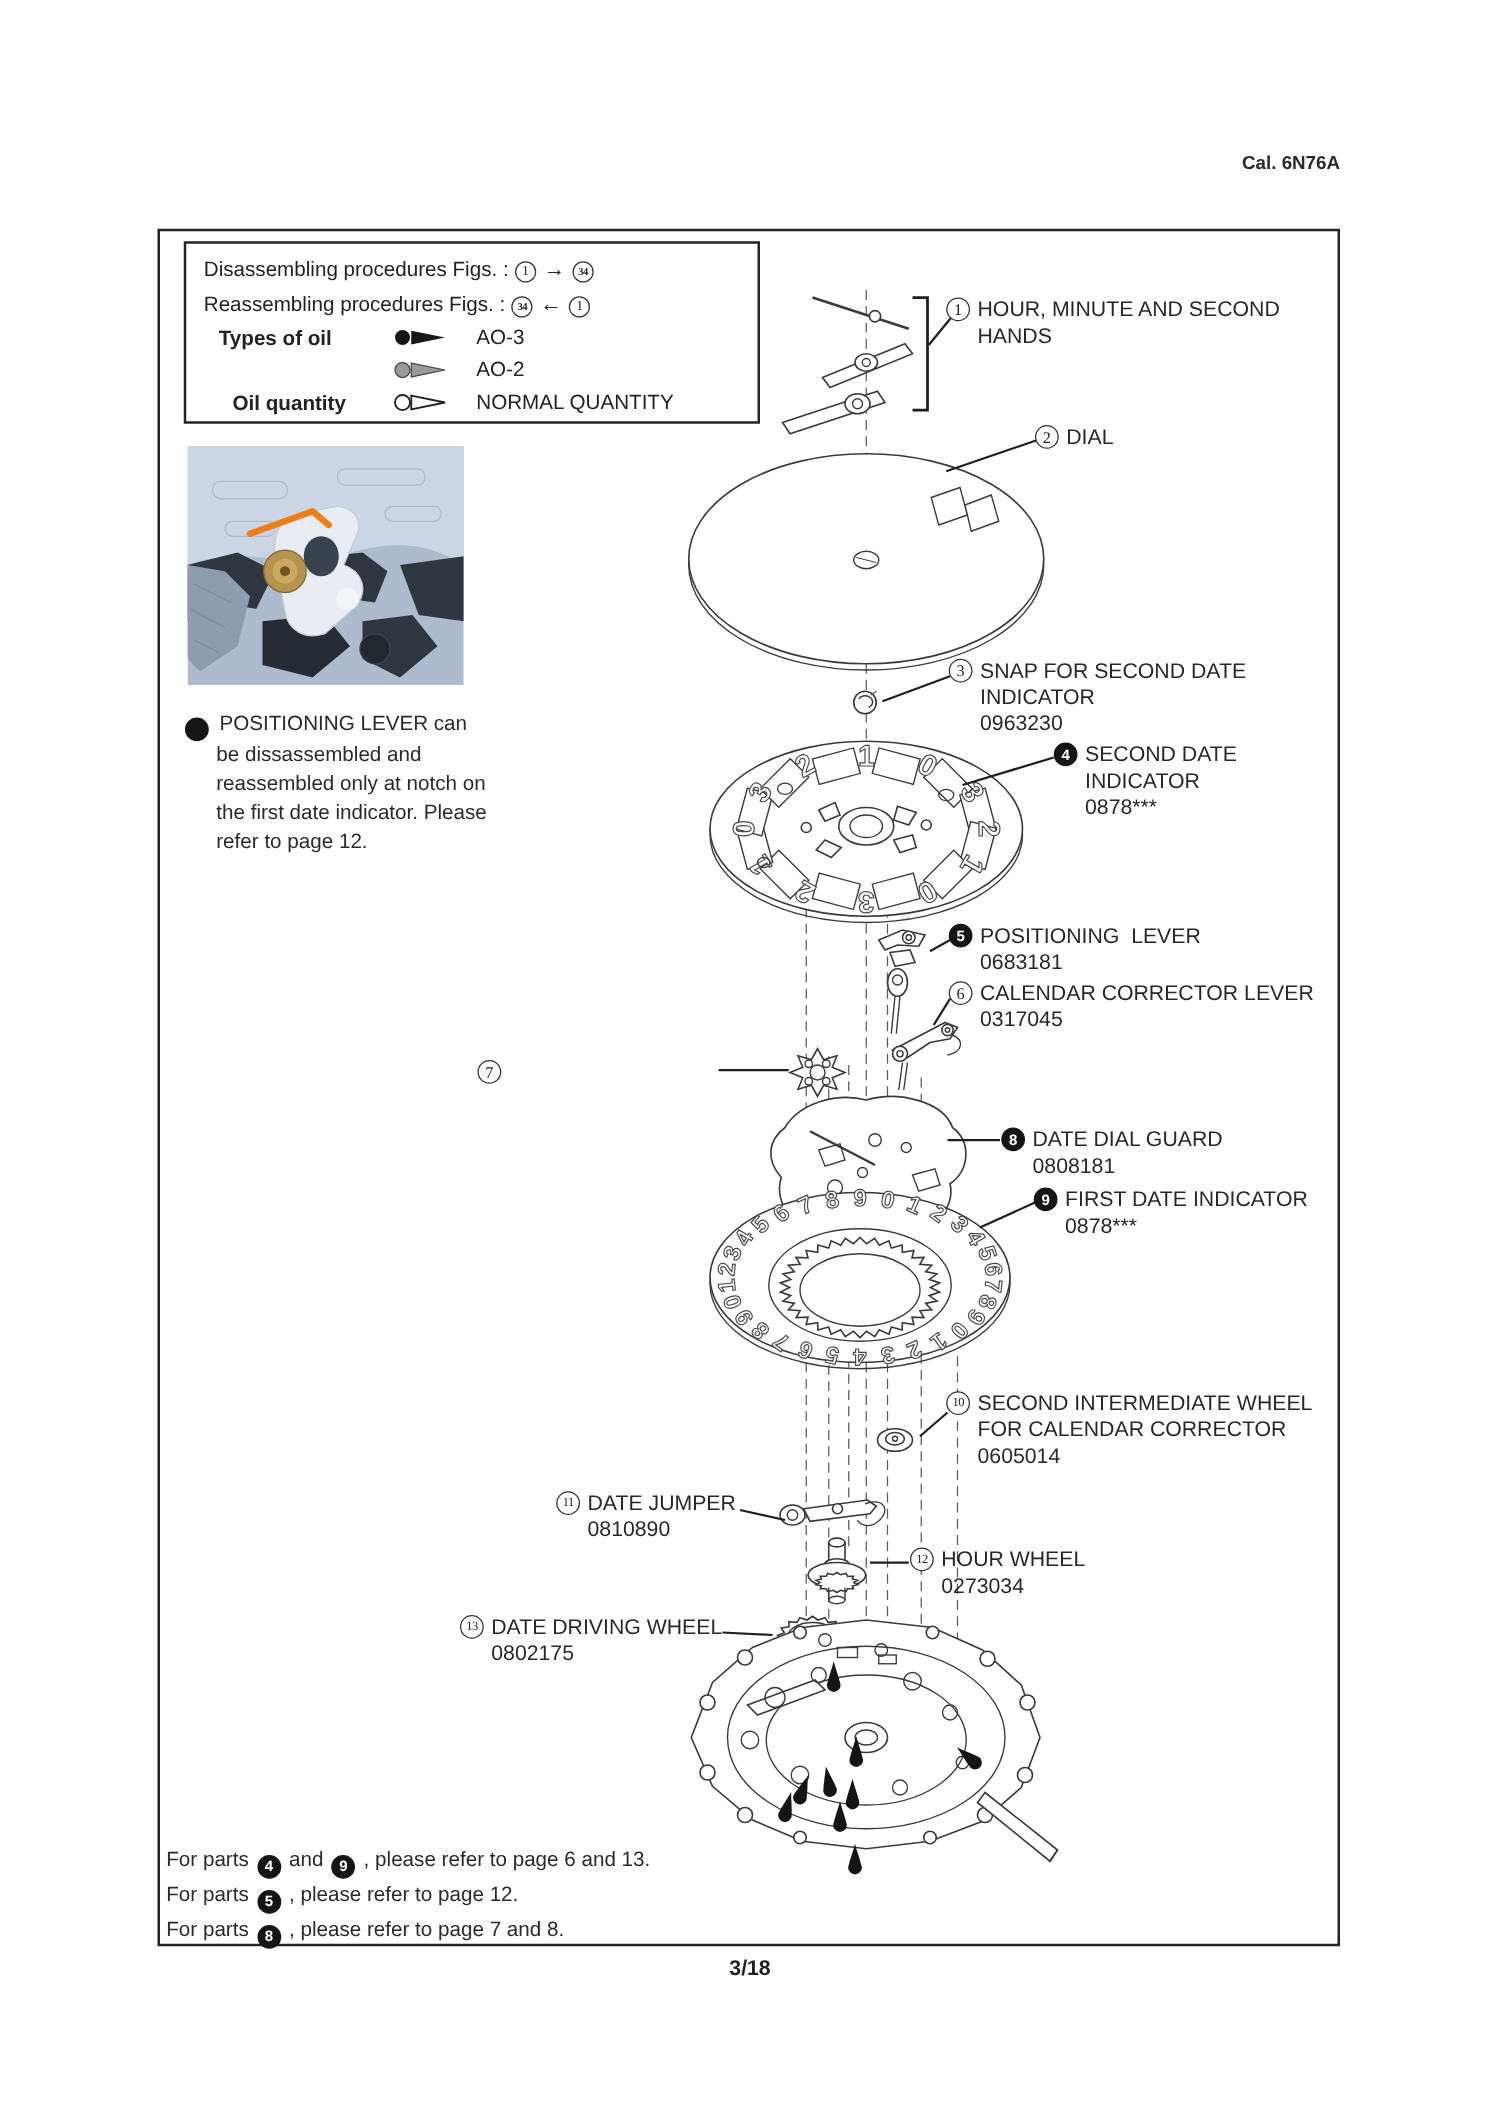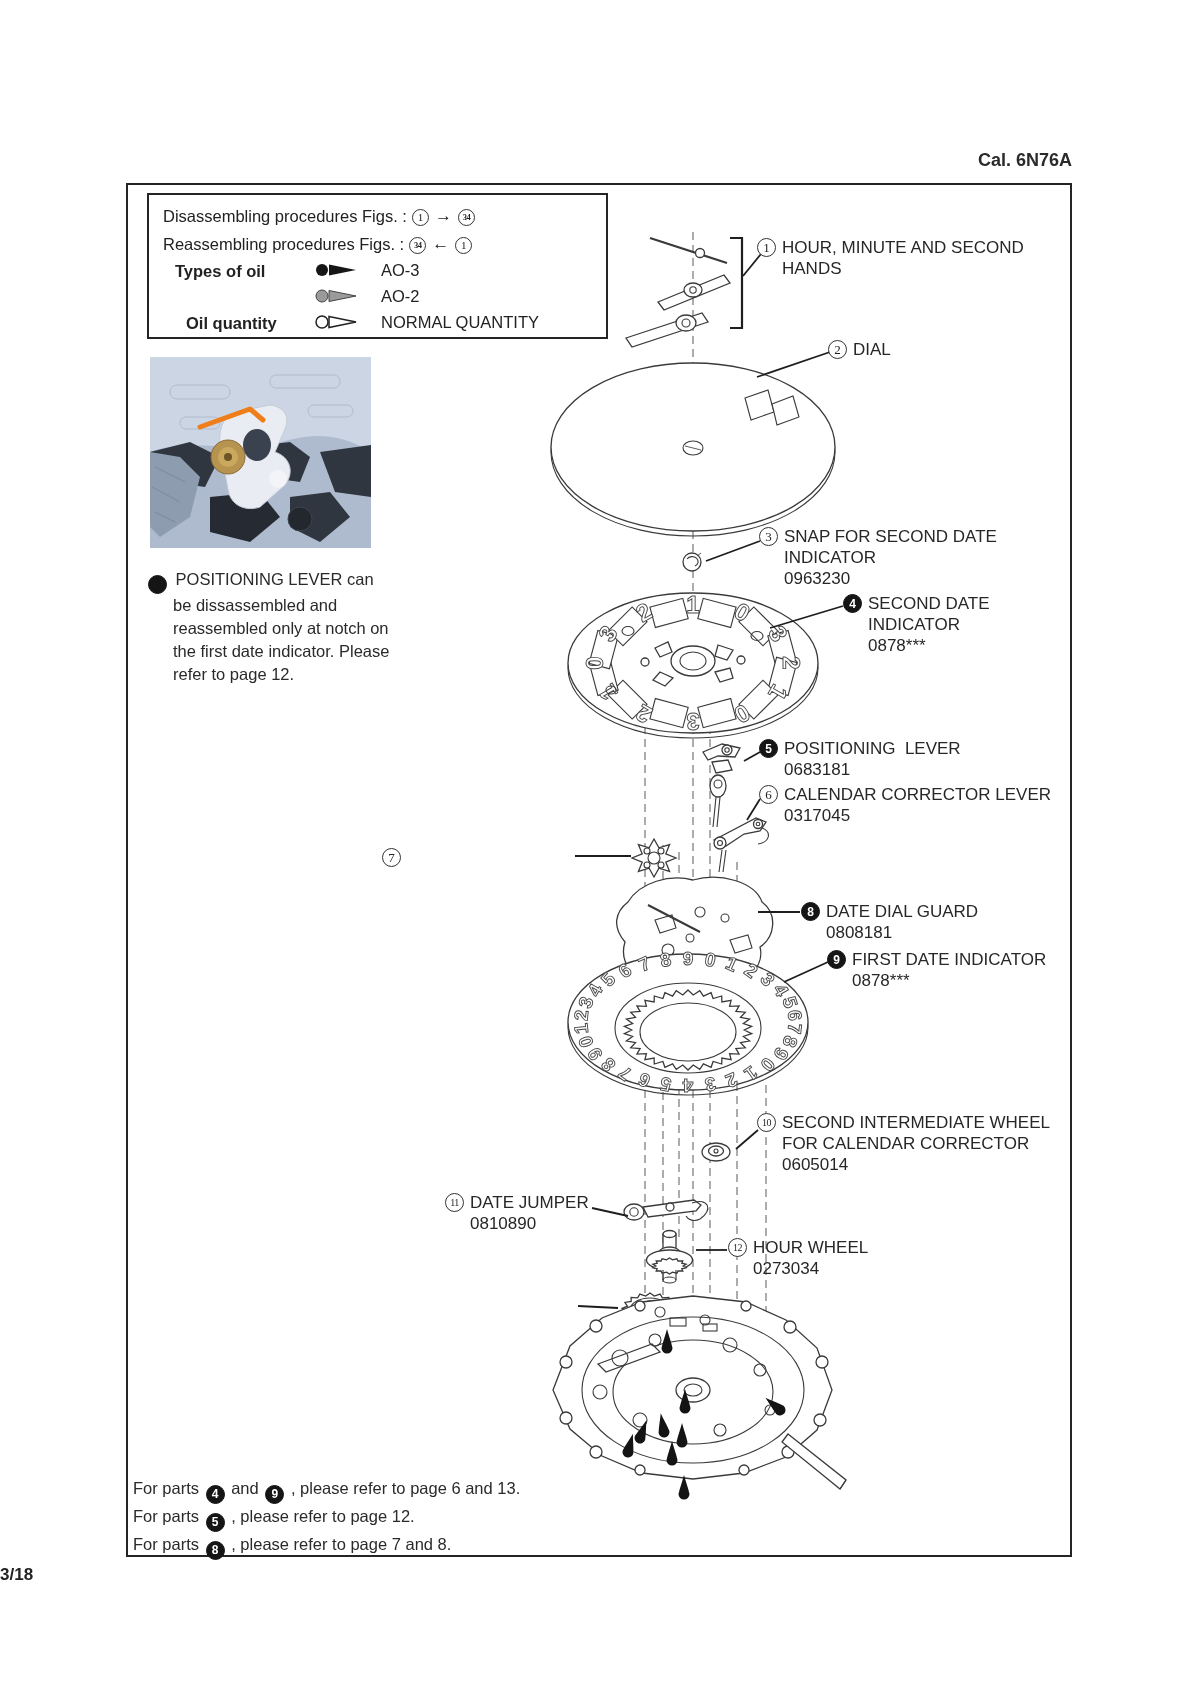--- a/index.html
+++ b/index.html
@@ -1,21 +1,21 @@
 <!DOCTYPE html>
 <html><head>
 <meta charset="utf-8">
 <style>
   html,body{margin:0;padding:0;background:#fff;}
   #page{position:relative;width:1200px;height:1684px;background:#fff;overflow:hidden;
         font-family:"Liberation Sans",sans-serif;color:#222;}
   .abs{position:absolute;}
   #title{left:124px;top:118px;font-family:"Liberation Serif",serif;font-weight:700;
          font-size:42px;letter-spacing:0px;color:#232323;}
-  #caliber{right:128px;top:122px;font-size:18px;font-weight:700;color:#2a2a2a;margin-top:28px;}
+  #caliber{right:128px;top:122px;font-size:15px;font-weight:700;color:#2a2a2a;}
   #main-border{left:126px;top:183px;width:942px;height:1370px;border:2px solid #242424;}
   #legend-box{left:147px;top:193px;width:457px;height:142px;border:2px solid #242424;font-size:16.5px;}
   .lg{position:absolute;white-space:nowrap;display:flex;align-items:flex-end;gap:5px;}
   .lg1{left:14px;top:11px}.lg2{left:14px;top:39px}
   .lg-typ{left:26px;top:67px;font-weight:700}
   .lg-oilq{left:37px;top:119px;font-weight:700}
   .lg-ic1{left:165px;top:66px}.lg-ic2{left:165px;top:92px}.lg-ic3{left:165px;top:118px}
   .lg-v1{left:232px;top:66px}.lg-v2{left:232px;top:92px}.lg-v3{left:232px;top:118px}
   .arrow{font-size:17px;margin:0 1px;}
   
@@ -40,21 +40,21 @@
   
   #photo{left:150px;top:357px;width:221px;height:191px;}
   #note{left:148px;top:568px;width:300px;font-size:16.5px;line-height:23px;
         padding-left:25px;text-indent:-25px;color:#2a2a2a;}
   #note .cnum{vertical-align:-3px;margin-right:4px;}
   #note .ntext{white-space:pre-line;}
   
   #footnotes{left:133px;top:1474px;font-size:16.5px;color:#2a2a2a;}
   .fn-line{height:28px;line-height:28px;white-space:nowrap;}
   .fn-line .cnum{vertical-align:-4px;margin:0 2px;}
-  #page-num{left:0;right:0;top:1565px;text-align:left;font-size:17px;font-weight:700;}
+  #page-num{left:0;right:0;top:1565px;text-align:center;font-size:17px;font-weight:700;}
   
   #diagram{left:0;top:0;width:1200px;height:1684px;pointer-events:none;}
   .part{fill:#fff;stroke:#3a3a3a;stroke-width:1.3;}
   .part-nf{fill:none;stroke:#3a3a3a;stroke-width:1.1;}
   .thin{fill:none;stroke:#4a4a4a;stroke-width:0.9;}
   .dash{stroke:#5a5a5a;stroke-width:1;stroke-dasharray:8 5;fill:none;}
   .lead{stroke:#1e1e1e;stroke-width:1.8;fill:none;}
   .blk{fill:#141414;stroke:none;}
   .win{fill:#fff;stroke:#3a3a3a;stroke-width:1.1;}
   .ringdigit{fill:#fff;stroke:#4a4a4a;stroke-width:0.95;font-weight:700;
@@ -473,20 +473,25 @@
       <div class="part-label pl-11">
         <span class="cnum two">11</span>
         <span class="ptext">DATE JUMPER
 0810890</span>
       </div>
       <div class="part-label pl-12">
         <span class="cnum two">12</span>
         <span class="ptext">HOUR WHEEL
 0273034</span>
       </div>
+      <div class="part-label pl-13">
+        <span class="cnum two">13</span>
+        <span class="ptext">DATE DRIVING WHEEL
+0802175</span>
+      </div>
     </div>
 
   <div id="footnotes" class="abs">
       <div class="fn-line"><span>For parts </span><span class="cnum filled">4</span><span> and </span><span class="cnum filled">9</span><span> , please refer to page 6 and 13.</span></div>
       <div class="fn-line"><span>For parts </span><span class="cnum filled">5</span><span> , please refer to page 12.</span></div>
       <div class="fn-line"><span>For parts </span><span class="cnum filled">8</span><span> , please refer to page 7 and 8.</span></div>
     </div>
 
   <div id="page-num" class="abs">3/18</div>
 </div>

